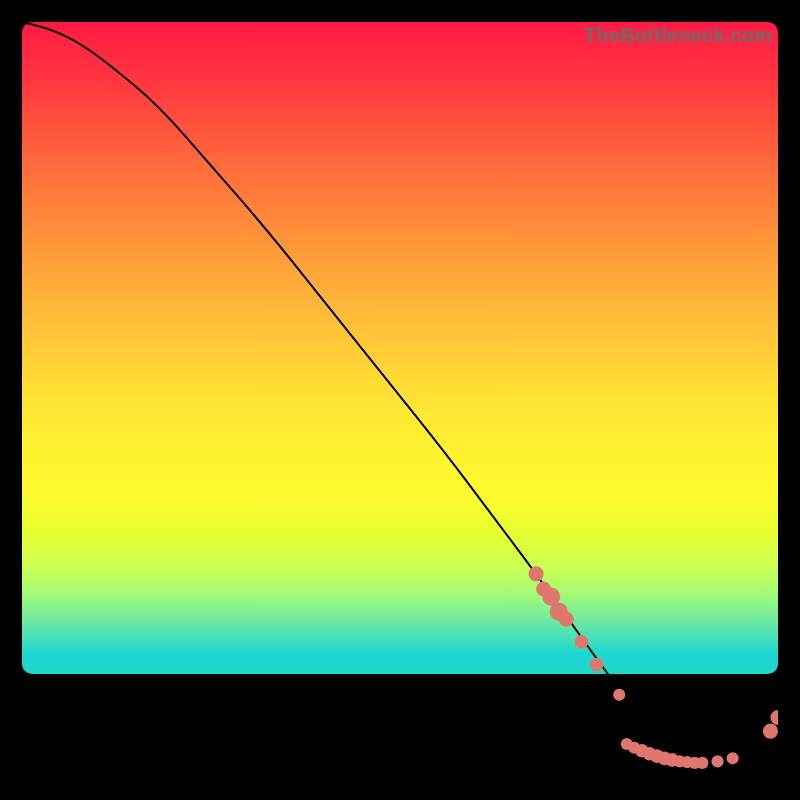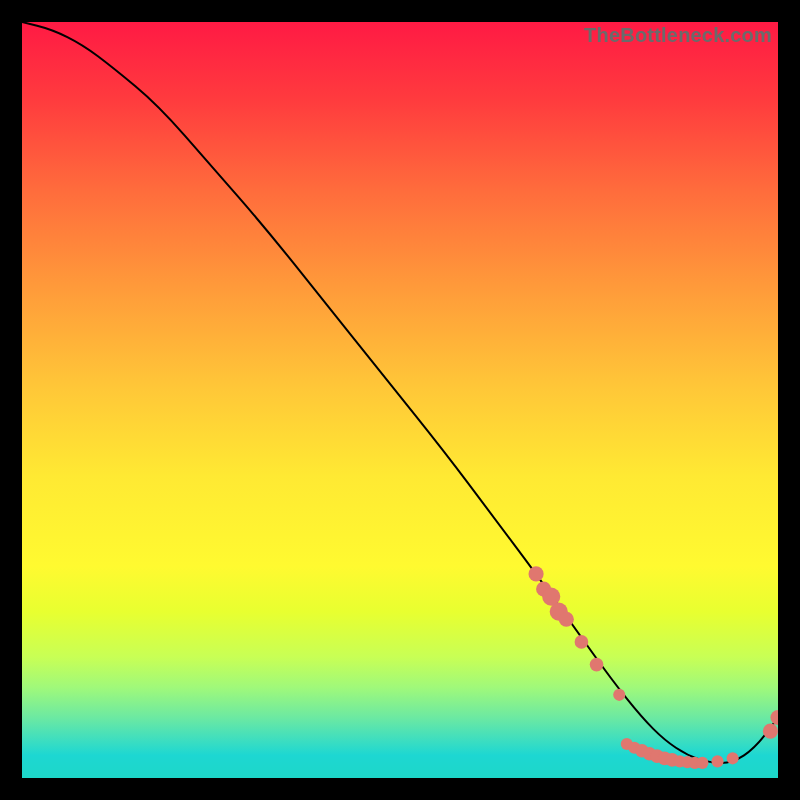--- a/index.html
+++ b/index.html
@@ -9,37 +9,38 @@
     height: 800px;
     background: #000;
     overflow: hidden;
     font-family: Arial, Helvetica, sans-serif;
   }
   .frame {
     position: absolute;
     left: 22px;
     top: 22px;
     width: 756px;
-    height: 756px;
+    height: 652px;
     background: linear-gradient(to bottom,
       #ff1a44 0%,
       #ff3a3e 10%,
       #ff6b3c 22%,
       #ff9a3a 35%,
       #ffc638 48%,
       #ffe933 60%,
       #fffa30 72%,
       #e8ff30 78%,
       #c8ff55 84%,
       #a0f97a 88%,
       #6ce9a2 92%,
       #3ddec0 95%,
       #1dd7d2 97%,
       #1dd7c8 100%
     );
+    border-radius: 10px;
   }
   .watermark {
     position: absolute;
     top: 2px;
     right: 6px;
     font-size: 20px;
     font-weight: 600;
     color: #6b6b6b;
     letter-spacing: 0.2px;
     z-index: 5;

